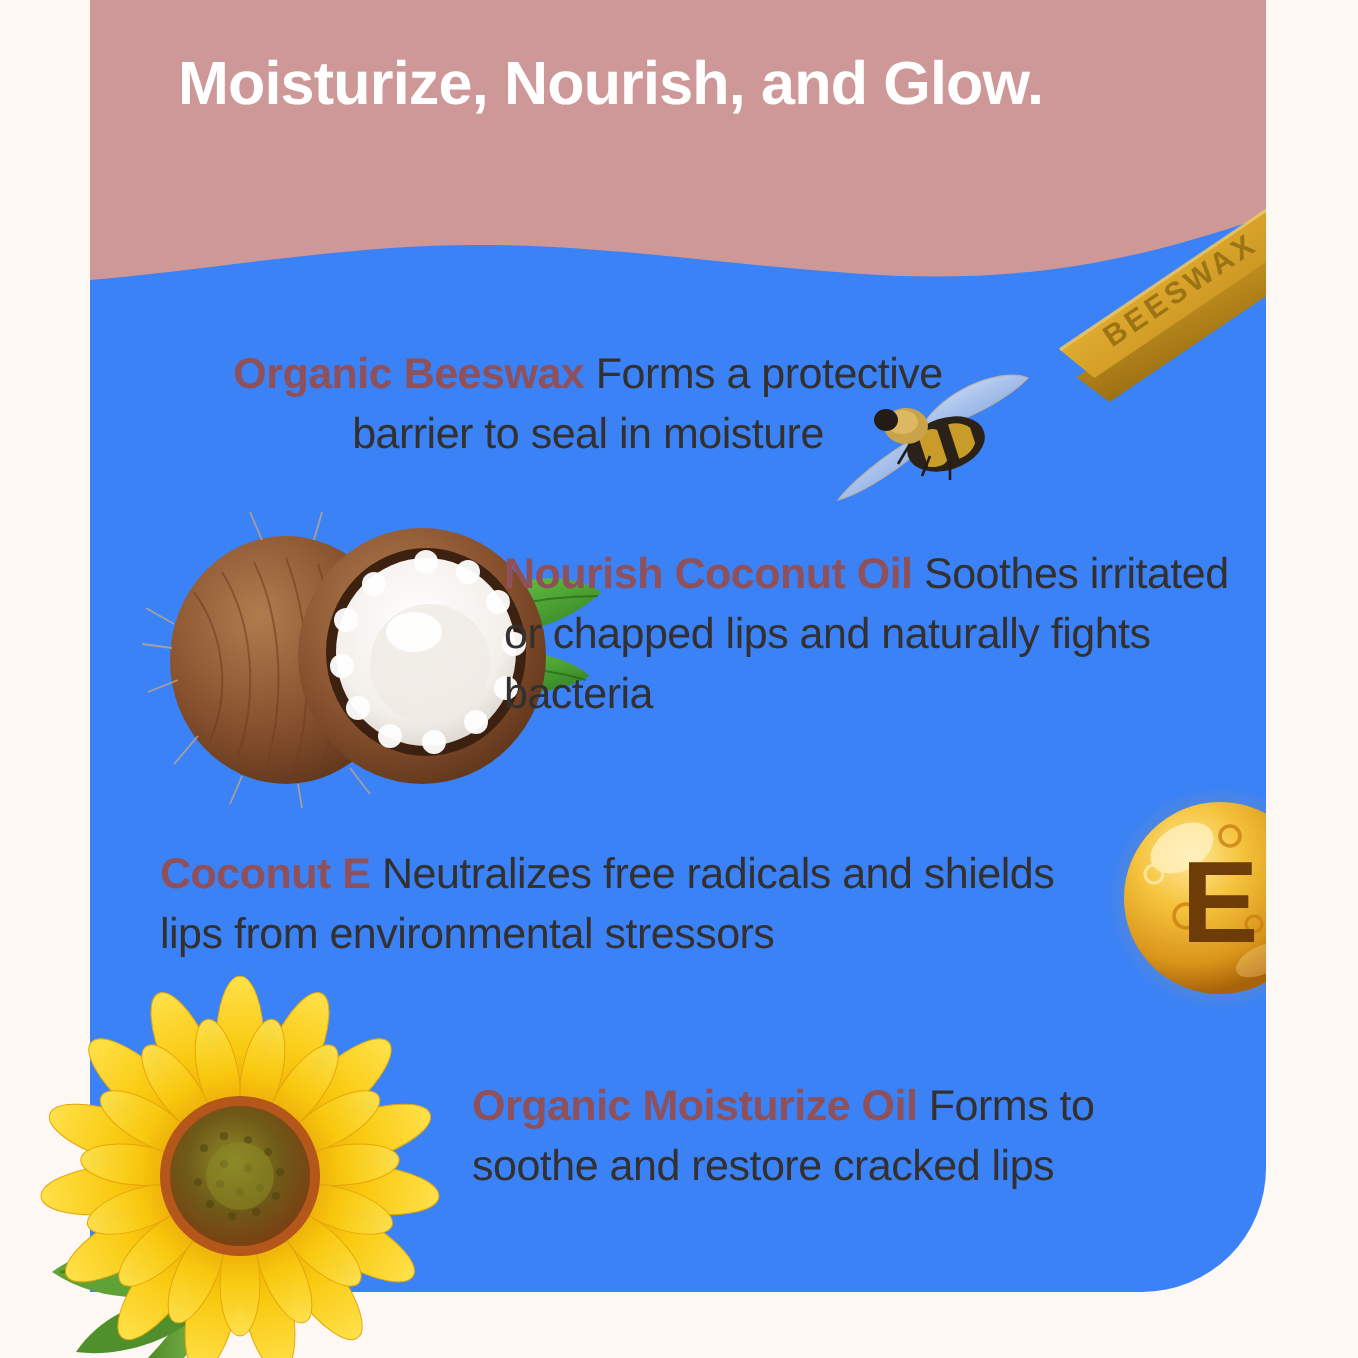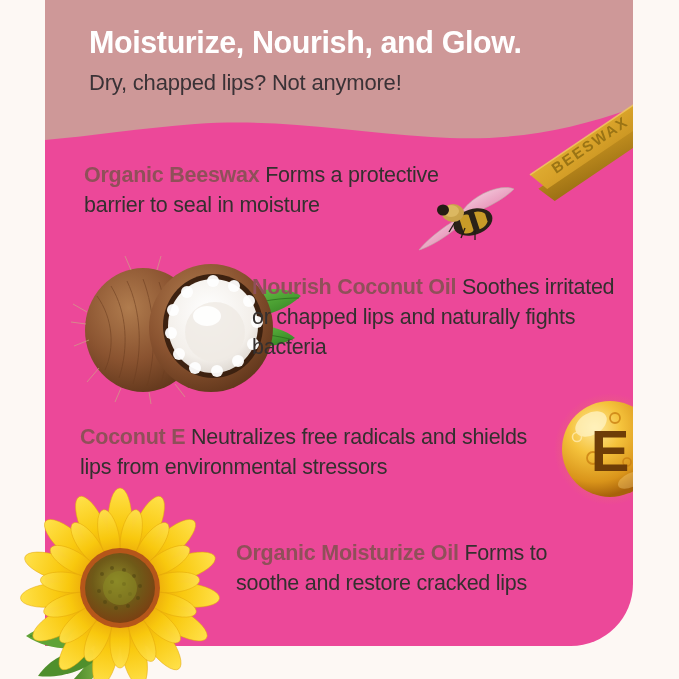--- a/index.html
+++ b/index.html
@@ -23,21 +23,21 @@
     background: #fdf8f4;
   }
 
   
   .card {
     position: absolute;
     left: 45px;
     top: 0px;
     width: 588px;
     height: 646px;
-    background: #ec4899;
+    background: #3b82f6;
     border-radius: 0 0 62px 0;
     overflow: hidden;
   }
 
   
   .header-band {
     position: absolute;
     left: 0;
     top: 0;
     width: 588px;
@@ -83,21 +83,21 @@
     position: absolute;
     color: #34302f;
     font-size: 21.5px;
     line-height: 30px;
     letter-spacing: -0.25px;
   }
   .benefit .lead {
     color: #8f5059;
     font-weight: bold;
   }
-  .b-beeswax   { left: 84px;  top: 160px; width: 420px; }
+  .b-beeswax   { left: 84px;  top: 172px; width: 420px; text-align: center; }
   .b-coconut   { left: 252px; top: 272px; width: 372px; }
   .b-vitamine  { left: 80px;  top: 422px; width: 452px; }
   .b-sunflower { left: 236px; top: 538px; width: 360px; }
 
   
   .art { position: absolute; }
 
   
   .art-beeswax { left: 476px; top: 116px; width: 170px; height: 120px; }
   
@@ -119,21 +119,20 @@
   <div class="card">
 
     <div class="header-band">
       <svg viewBox="0 0 588 160" preserveAspectRatio="none" aria-hidden="true">
         <path d="M0,0 H588 V108 C520,132 462,142 386,137 C300,131 232,118 150,124 C96,128 46,136 0,140 Z" fill="#CE9898"></path>
       </svg>
     </div>
 
     <div class="header-text">
       <h1 class="headline">Moisturize, Nourish, and Glow.</h1>
-      <p class="subhead">Dry, chapped lips? Not anymore!</p>
     </div>
 
     <div class="art art-coconut">
       <svg viewBox="0 0 232 152" aria-hidden="true">
         <defs>
           <radialGradient id="cocoShell" cx="38%" cy="32%" r="78%">
             <stop offset="0%" stop-color="#B07C4E"></stop>
             <stop offset="55%" stop-color="#8A5330"></stop>
             <stop offset="100%" stop-color="#5A3218"></stop>
           </radialGradient>

